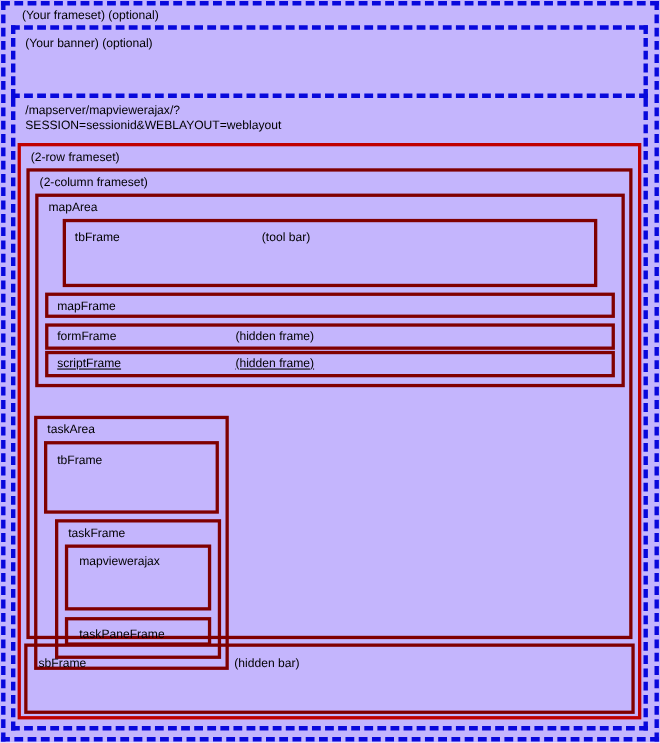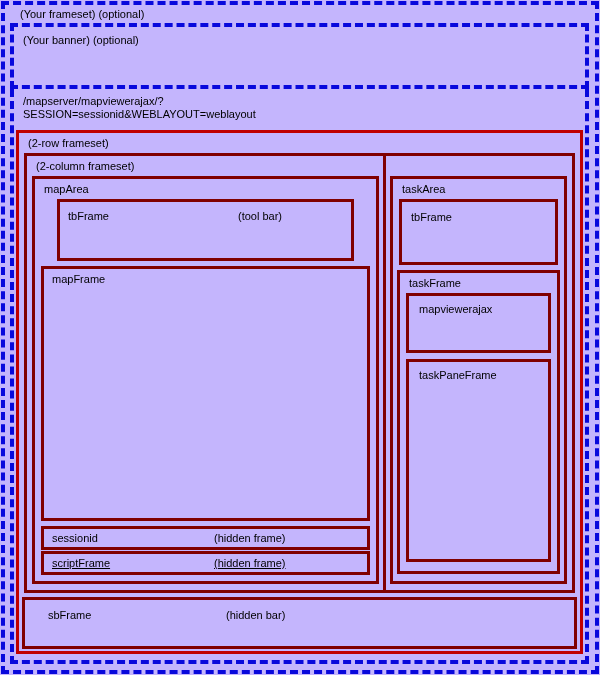--- a/index.html
+++ b/index.html
@@ -50,20 +50,21 @@
     display: flex;
     flex-direction: column;
   }
   .frame-label { flex: none; height: 20px; padding: 4px 0 0 9px; white-space: nowrap; overflow: hidden; }
   .f2col {
     flex: 1;
     min-height: 0;
     margin: 0 5px;
     border: 3px solid #800000;
     display: flex;
+    flex-direction: column;
     justify-content: space-between;
   }
   .f2col-left { flex: 1; min-width: 0; display: flex; flex-direction: column; }
   .f2col-divider { flex: none; width: 3px; background: #800000; }
   .f2col-right { flex: none; width: 186px; display: flex; flex-direction: column; }
   .map-area {
     flex: 1;
     min-height: 0;
     margin: 0 4px 6px 5px;
     border: 3px solid #800000;
@@ -79,34 +80,34 @@
     min-height: 0;
     margin: 20px 5px 6px 4px;
     border: 3px solid #800000;
     display: flex;
     flex-direction: column;
   }
   .task-bar { flex: none; height: 66px; margin: 0 6px; border: 3px solid #800000; display: flex; padding: 9px 0 0 9px; }
   .task-frame {
     flex: 1;
     min-height: 0;
-    margin: 5px 4px 7px 4px;
+    margin: 5px 4px 7px 16px;
     border: 3px solid #800000;
     display: flex;
     flex-direction: column;
   }
   .task-list-frame { flex: none; height: 60px; margin: 0 6px; border: 3px solid #800000; padding: 7px 0 0 10px; }
   .task-pane-frame { flex: 1; min-height: 0; margin: 6px 6px 9px 6px; border: 3px solid #800000; padding: 7px 0 0 10px; }
   .sb-frame {
     flex: none;
-    height: 52px;
+    height: 64px;
     margin: 4px 3px 2px 3px;
     border: 3px solid #800000;
     display: flex;
-    padding: 9px 0 0 23px;
+    padding: 9px 0 0 10px;
   }
   
   .name-w170 { flex: none; width: 170px; }
   .name-w162 { flex: none; width: 162px; }
   .name-w62  { flex: none; width: 62px; }
   .name-w178 { flex: none; width: 178px; }
   .annotation { flex: none; white-space: nowrap; }
 </style>
 </head>
 <body>
@@ -138,21 +139,21 @@
               <div class="tb-frame">
                 <span class="name-w170">tbFrame</span>
                 <span class="annotation">(tool bar)</span>
               </div>
 
               <div class="map-frame">
                 <span>mapFrame</span>
               </div>
 
               <div class="form-frame">
-                <span class="name-w162">sessionid</span>
+                <span class="name-w162">formFrame</span>
                 <span class="annotation">(hidden frame)</span>
               </div>
 
               <div class="script-frame">
                 <span class="name-w162">scriptFrame</span>
                 <span class="annotation">(hidden frame)</span>
               </div>
             </div>
           </div>
 

